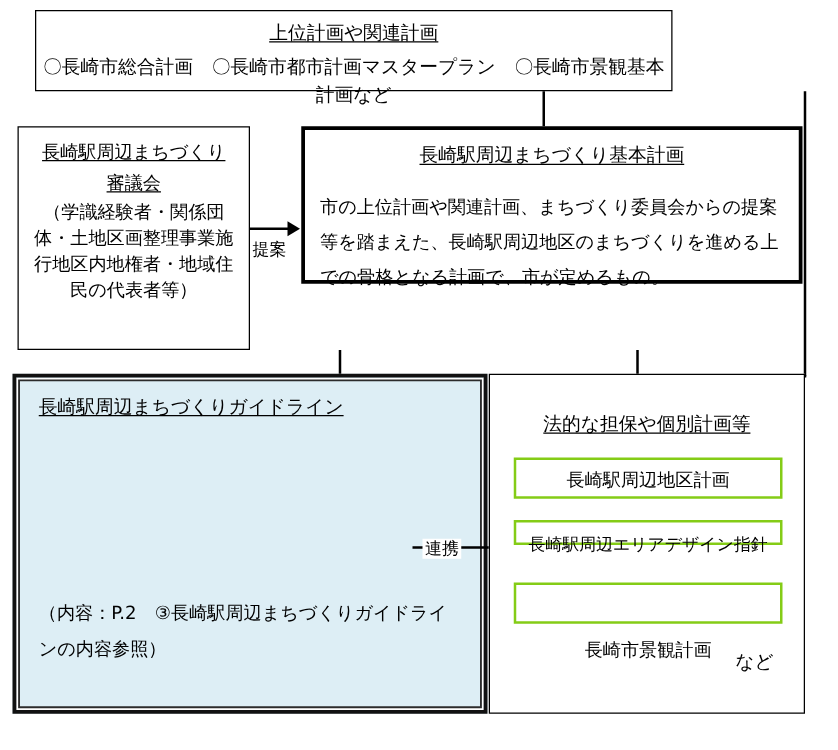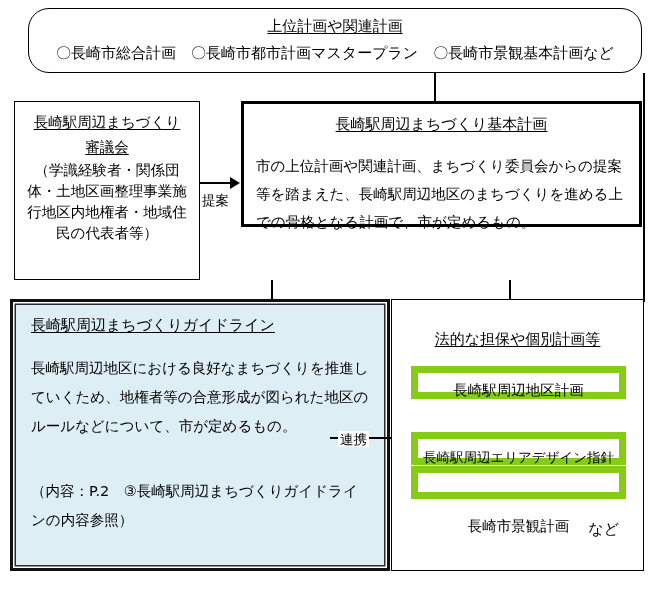--- a/index.html
+++ b/index.html
@@ -36,21 +36,21 @@
   .box-highlight {
     background: #ddeef5;
     border: 3px solid #111111;
     box-shadow: 0 0 0 1.5px #ffffff inset, 0 0 0 3px #2b2b2b inset;
   }
 
   .box-inner {
     position: absolute;
     box-sizing: border-box;
     background: #ffffff;
-    border: 7px solid #84cc16;
+    border: 2px solid #84cc16;
   }
 
   
   .ttl {
     text-align: center;
     text-decoration: underline;
     text-underline-offset: 2px;
     white-space: nowrap;
   }
   .ctr { text-align: center; }
@@ -88,21 +88,21 @@
     line-height: 16px;
     white-space: nowrap;
     background: transparent;
   }
 </style>
 </head>
 <body>
 
 <div id="diagram">
 
-  <div class="box" style="left:28px; top:8px; width:614px; height:65px;border-radius:21px;">
+  <div class="box" style="left:28px; top:8px; width:510px; height:65px;">
     <div class="pad ttl t15" style="top:6px;">上位計画や関連計画</div>
     <div class="pad ctr t15" style="top:33px;">〇長崎市総合計画　〇長崎市都市計画マスタープラン　〇長崎市景観基本計画など</div>
   </div>
 
   <div class="vline" style="left:434px; top:73px; height:30px;"></div>
 
   <div class="vline" style="left:643px; top:73px; height:228px;"></div>
   <div class="hline" style="left:627px; top:300px; width:18px;"></div>
 
   <div class="box" style="left:14px; top:101px; width:186px; height:179px;">
@@ -118,35 +118,34 @@
   <div class="box box-thick" style="left:241px; top:101px; width:401px; height:126px;">
     <div class="pad ttl t15" style="top:9px;">長崎駅周辺まちづくり基本計画</div>
     <div class="pad just t14" style="top:48px; left:12px; right:12px; line-height:28px;">市の上位計画や関連計画、まちづくり委員会からの提案等を踏まえた、長崎駅周辺地区のまちづくりを進める上での骨格となる計画で、市が定めるもの。</div>
   </div>
 
   <div class="vline" style="left:271px; top:280px; height:21px;"></div>
   <div class="vline" style="left:509px; top:280px; height:21px;"></div>
 
   <div class="box-highlight" style="position:absolute; left:10px; top:299px; width:380px; height:272px; box-sizing:border-box;">
     <div class="pad ttl t15" style="top:12px; text-align:left; left:18px; right:10px;">長崎駅周辺まちづくりガイドライン</div>
-    <div class="pad just t14" style="top:52px; left:18px; right:16px; line-height:29px;">長崎駅周辺地区における良好なまちづくりを推進していくため、地権者等の合意形成が図られた地区のルールなどについて、市が定めるもの。</div>
     <div class="pad just t14" style="top:175px; left:18px; right:16px; line-height:29px;">（内容：P.2　③長崎駅周辺まちづくりガイドラインの内容参照）</div>
   </div>
 
   <div class="hline" style="left:330px; top:437px; width:63px;"></div>
   <div class="conn-label" style="left:338px; top:431px; background:#ffffff; padding:0 2px;">連携</div>
 
   <div class="box" style="left:391px; top:299px; width:253px; height:272px;">
     <div class="pad ttl t15" style="top:28px;">法的な担保や個別計画等</div>
 
     <div class="box-inner" style="left:19px; top:66px; width:215px; height:33px;">
       <div class="pad ctr t14" style="top:5px;">長崎駅周辺地区計画</div>
     </div>
 
-    <div class="box-inner" style="left:19px; top:132px; width:215px; height:33px;">
+    <div class="box-inner" style="left:19px; top:116px; width:215px; height:20px;">
       <div class="pad ctr t13" style="top:6px;">長崎駅周辺エリアデザイン指針</div>
     </div>
 
     <div class="box-inner" style="left:19px; top:166px; width:215px; height:33px;">
       <div class="pad ctr t14" style="top:5px;margin-top:36px;">長崎市景観計画</div>
     </div>
 
     <div class="pad rgt t15" style="top:218px; right:24px;">など</div>
   </div>
 

